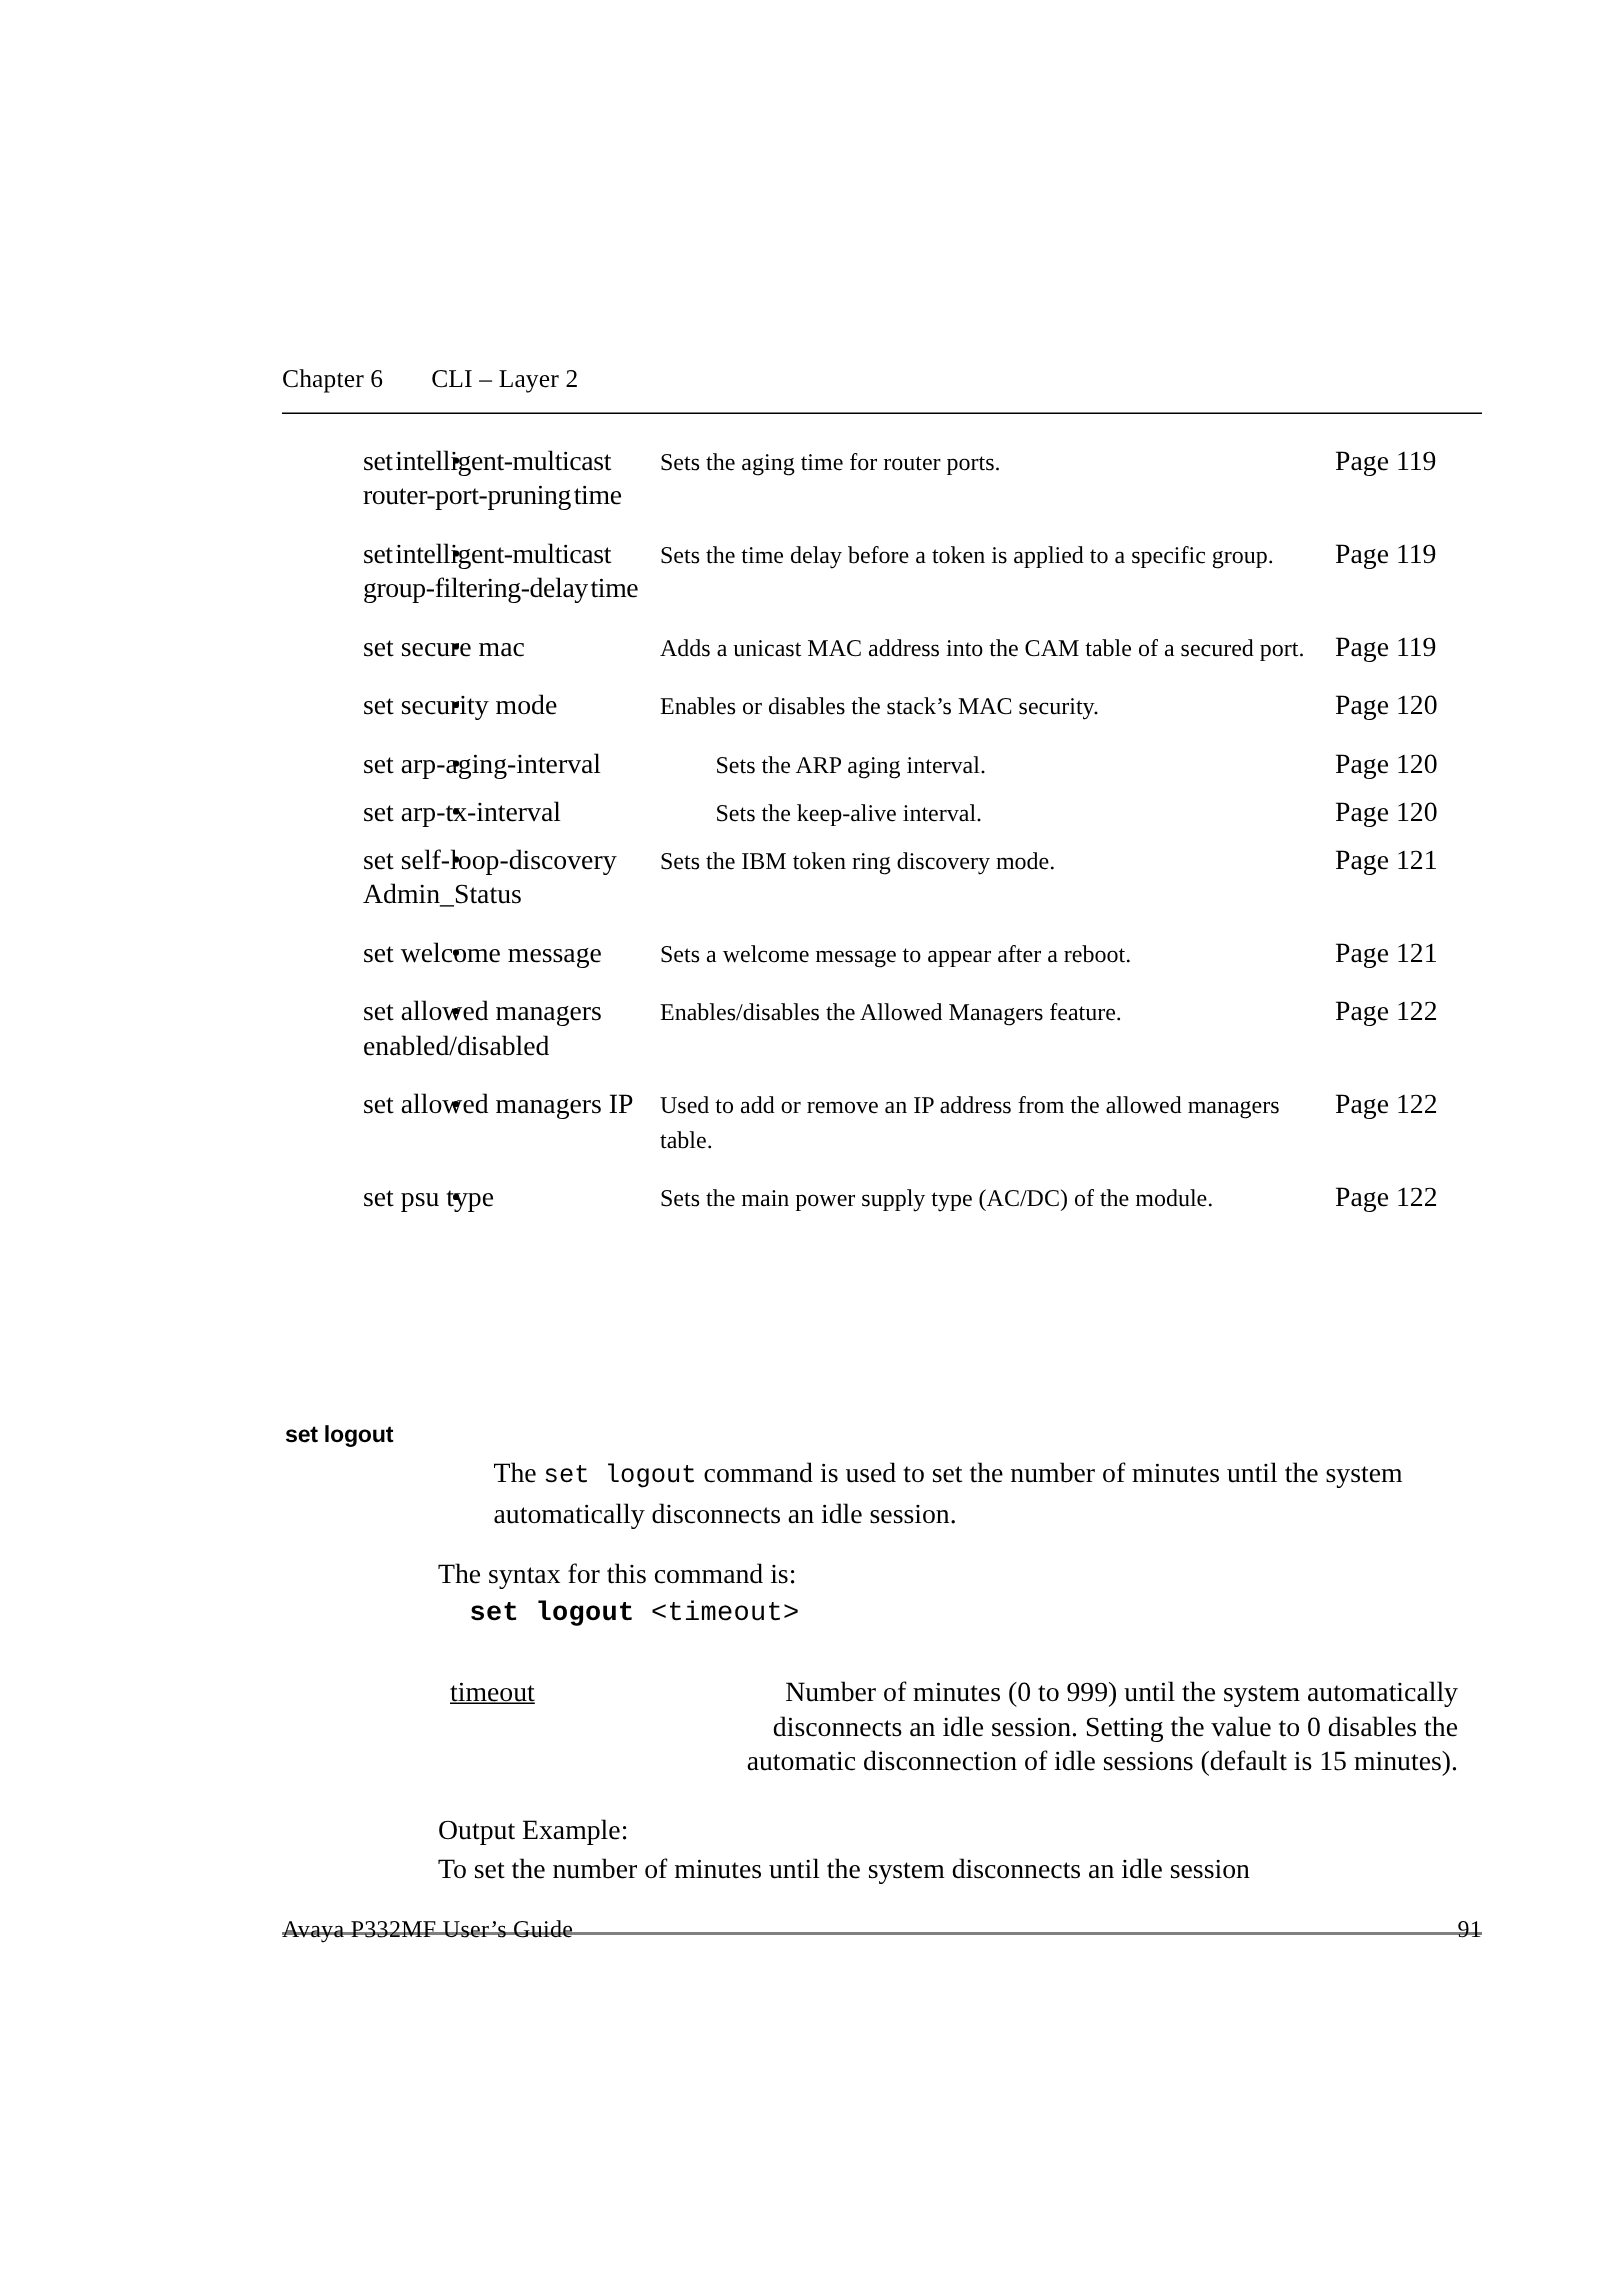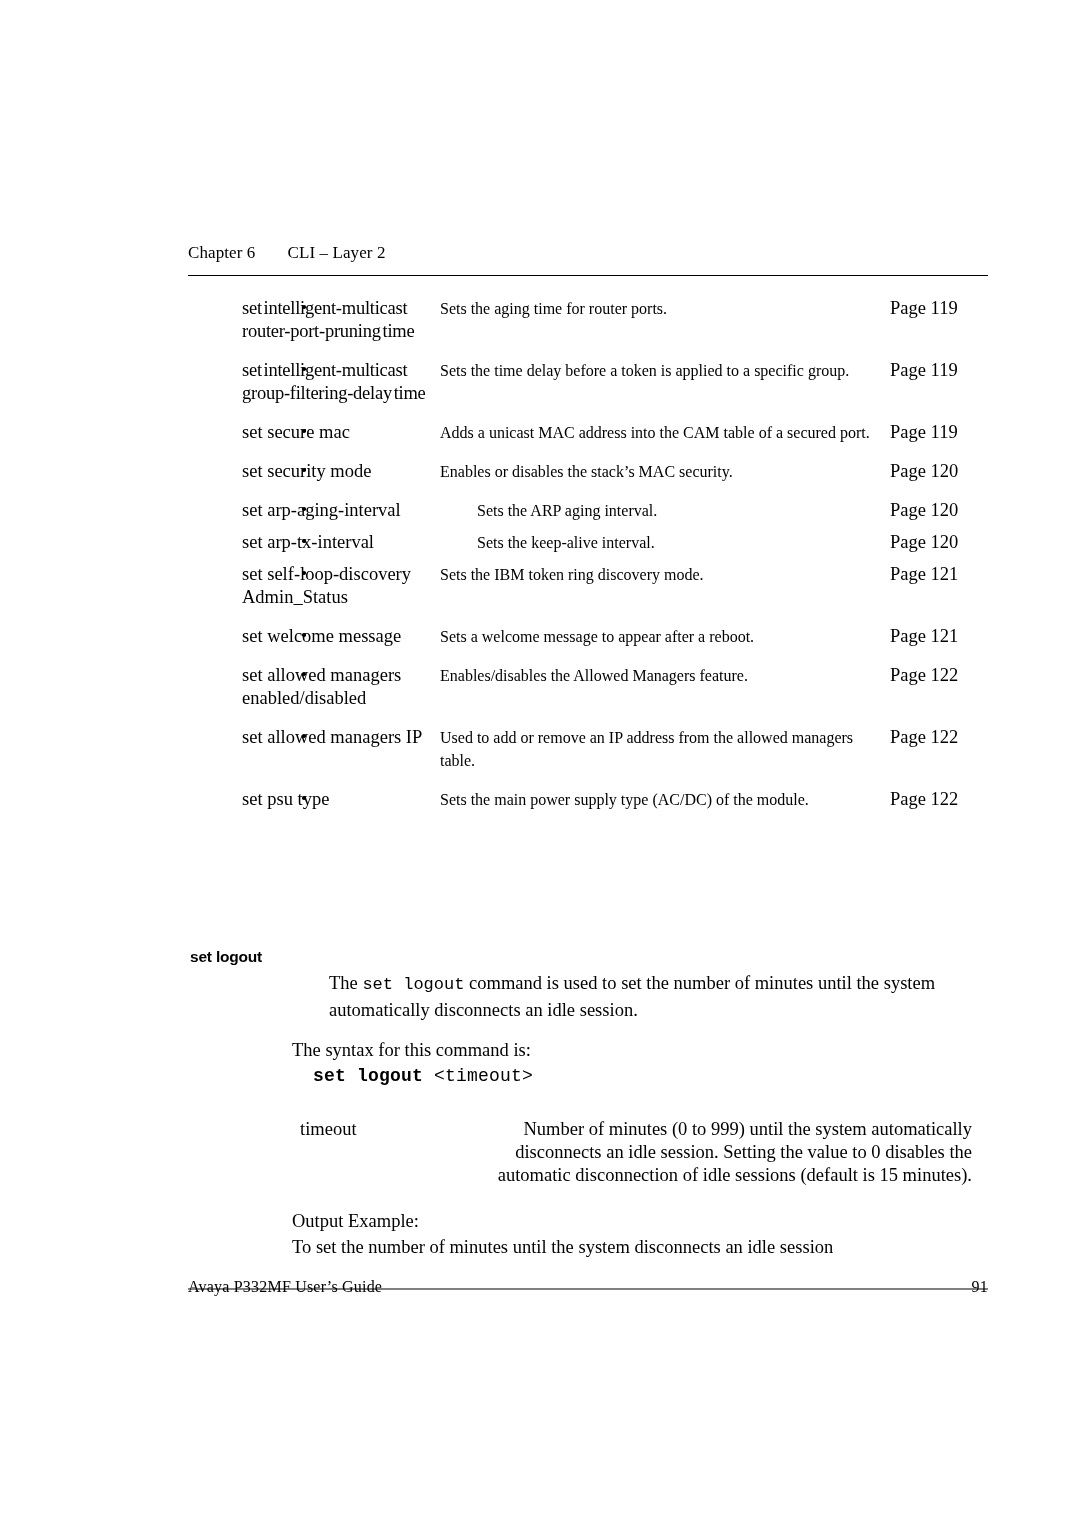--- a/index.html
+++ b/index.html
@@ -146,20 +146,21 @@
     top: 1118px;
     width: 672px;
     display: flex;
     align-items: flex-start;
     font-size: 18.5px;
     line-height: 23px;
   }
   .param-term {
     flex: 0 0 152px;
     width: 152px;
+    text-decoration: underline;
   }
   .param-def {
     flex: 1 1 auto;
     text-align: right;
   }
 
   
   .rule-bottom {
     position: absolute;
     left: 188px;

